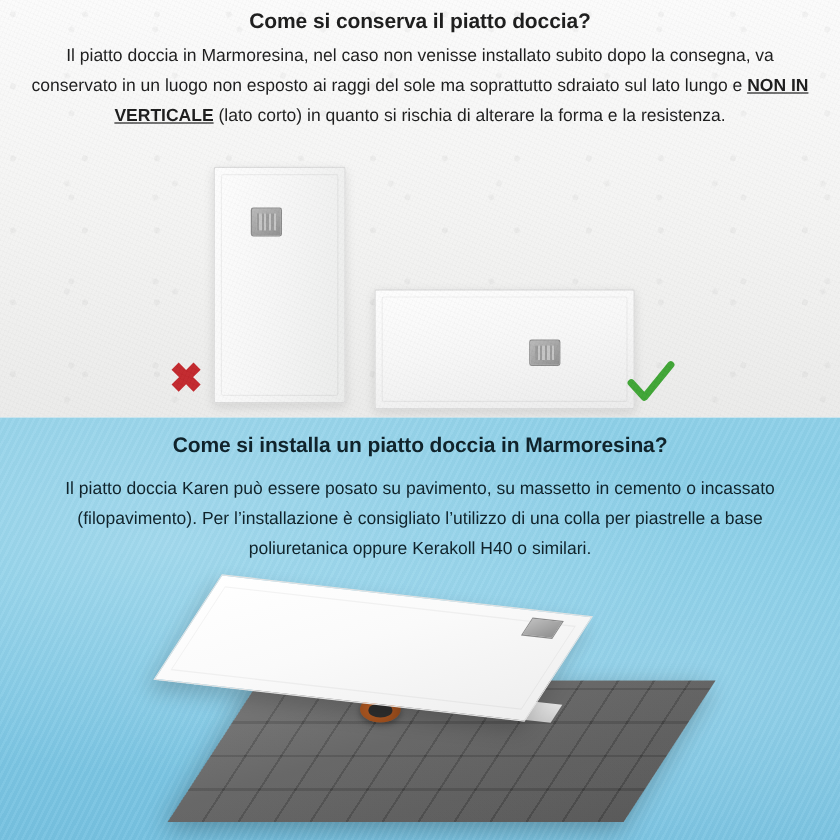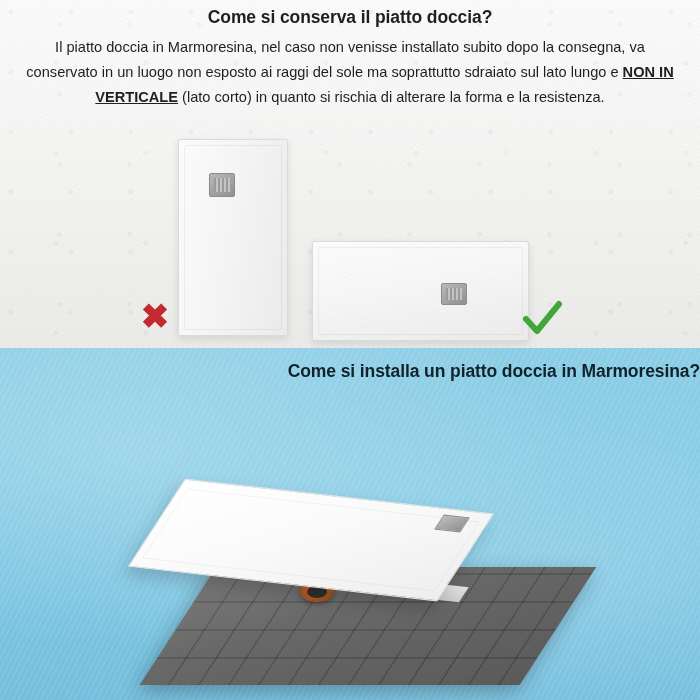--- a/index.html
+++ b/index.html
@@ -180,21 +180,21 @@
       radial-gradient(ellipse at 78% 62%, rgba(255,255,255,0.16) 0%, rgba(255,255,255,0) 60%),
       repeating-linear-gradient(117deg, rgba(255,255,255,0.05) 0 2px, rgba(0,0,0,0.015) 2px 5px);
     pointer-events: none;
   }
 
   .s2-title {
     position: absolute;
     left: 0;
     top: 13px;
     width: 700px;
-    text-align: right;
+    text-align: center;
     font-size: 17.5px;
     font-weight: bold;
     color: #10232b;
     letter-spacing: -0.1px;
   }
   .s2-body {
     position: absolute;
     left: 26px;
     top: 48px;
     width: 648px;
@@ -314,20 +314,21 @@
       <svg width="42" height="42" viewBox="0 0 42 42" aria-hidden="true">
         <path d="M5 21 L16 33 L38 6" fill="none" stroke="#3fa535" stroke-width="6" stroke-linecap="round" stroke-linejoin="round"></path>
       </svg>
     </div>
   </div>
 
   <div class="section-two">
 
     <div class="s2-title">Come si installa un piatto doccia in Marmoresina?</div>
 
+    <div class="s2-body">Il piatto doccia Karen può essere posato su pavimento, su massetto in cemento o incassato (filopavimento). Per l’installazione è consigliato l’utilizzo di una colla per piastrelle a base poliuretanica oppure Kerakoll H40 o similari.</div>
   </div>
 
   <div class="floor-tile"></div>
   <div class="drain-pipe"></div>
   <div class="drain-pipe-dark"></div>
 
   <div class="tray-iso">
     <div class="tray-iso-side"></div>
     <div class="tray-iso-top"></div>
     <div class="tray-iso-drain"></div>

